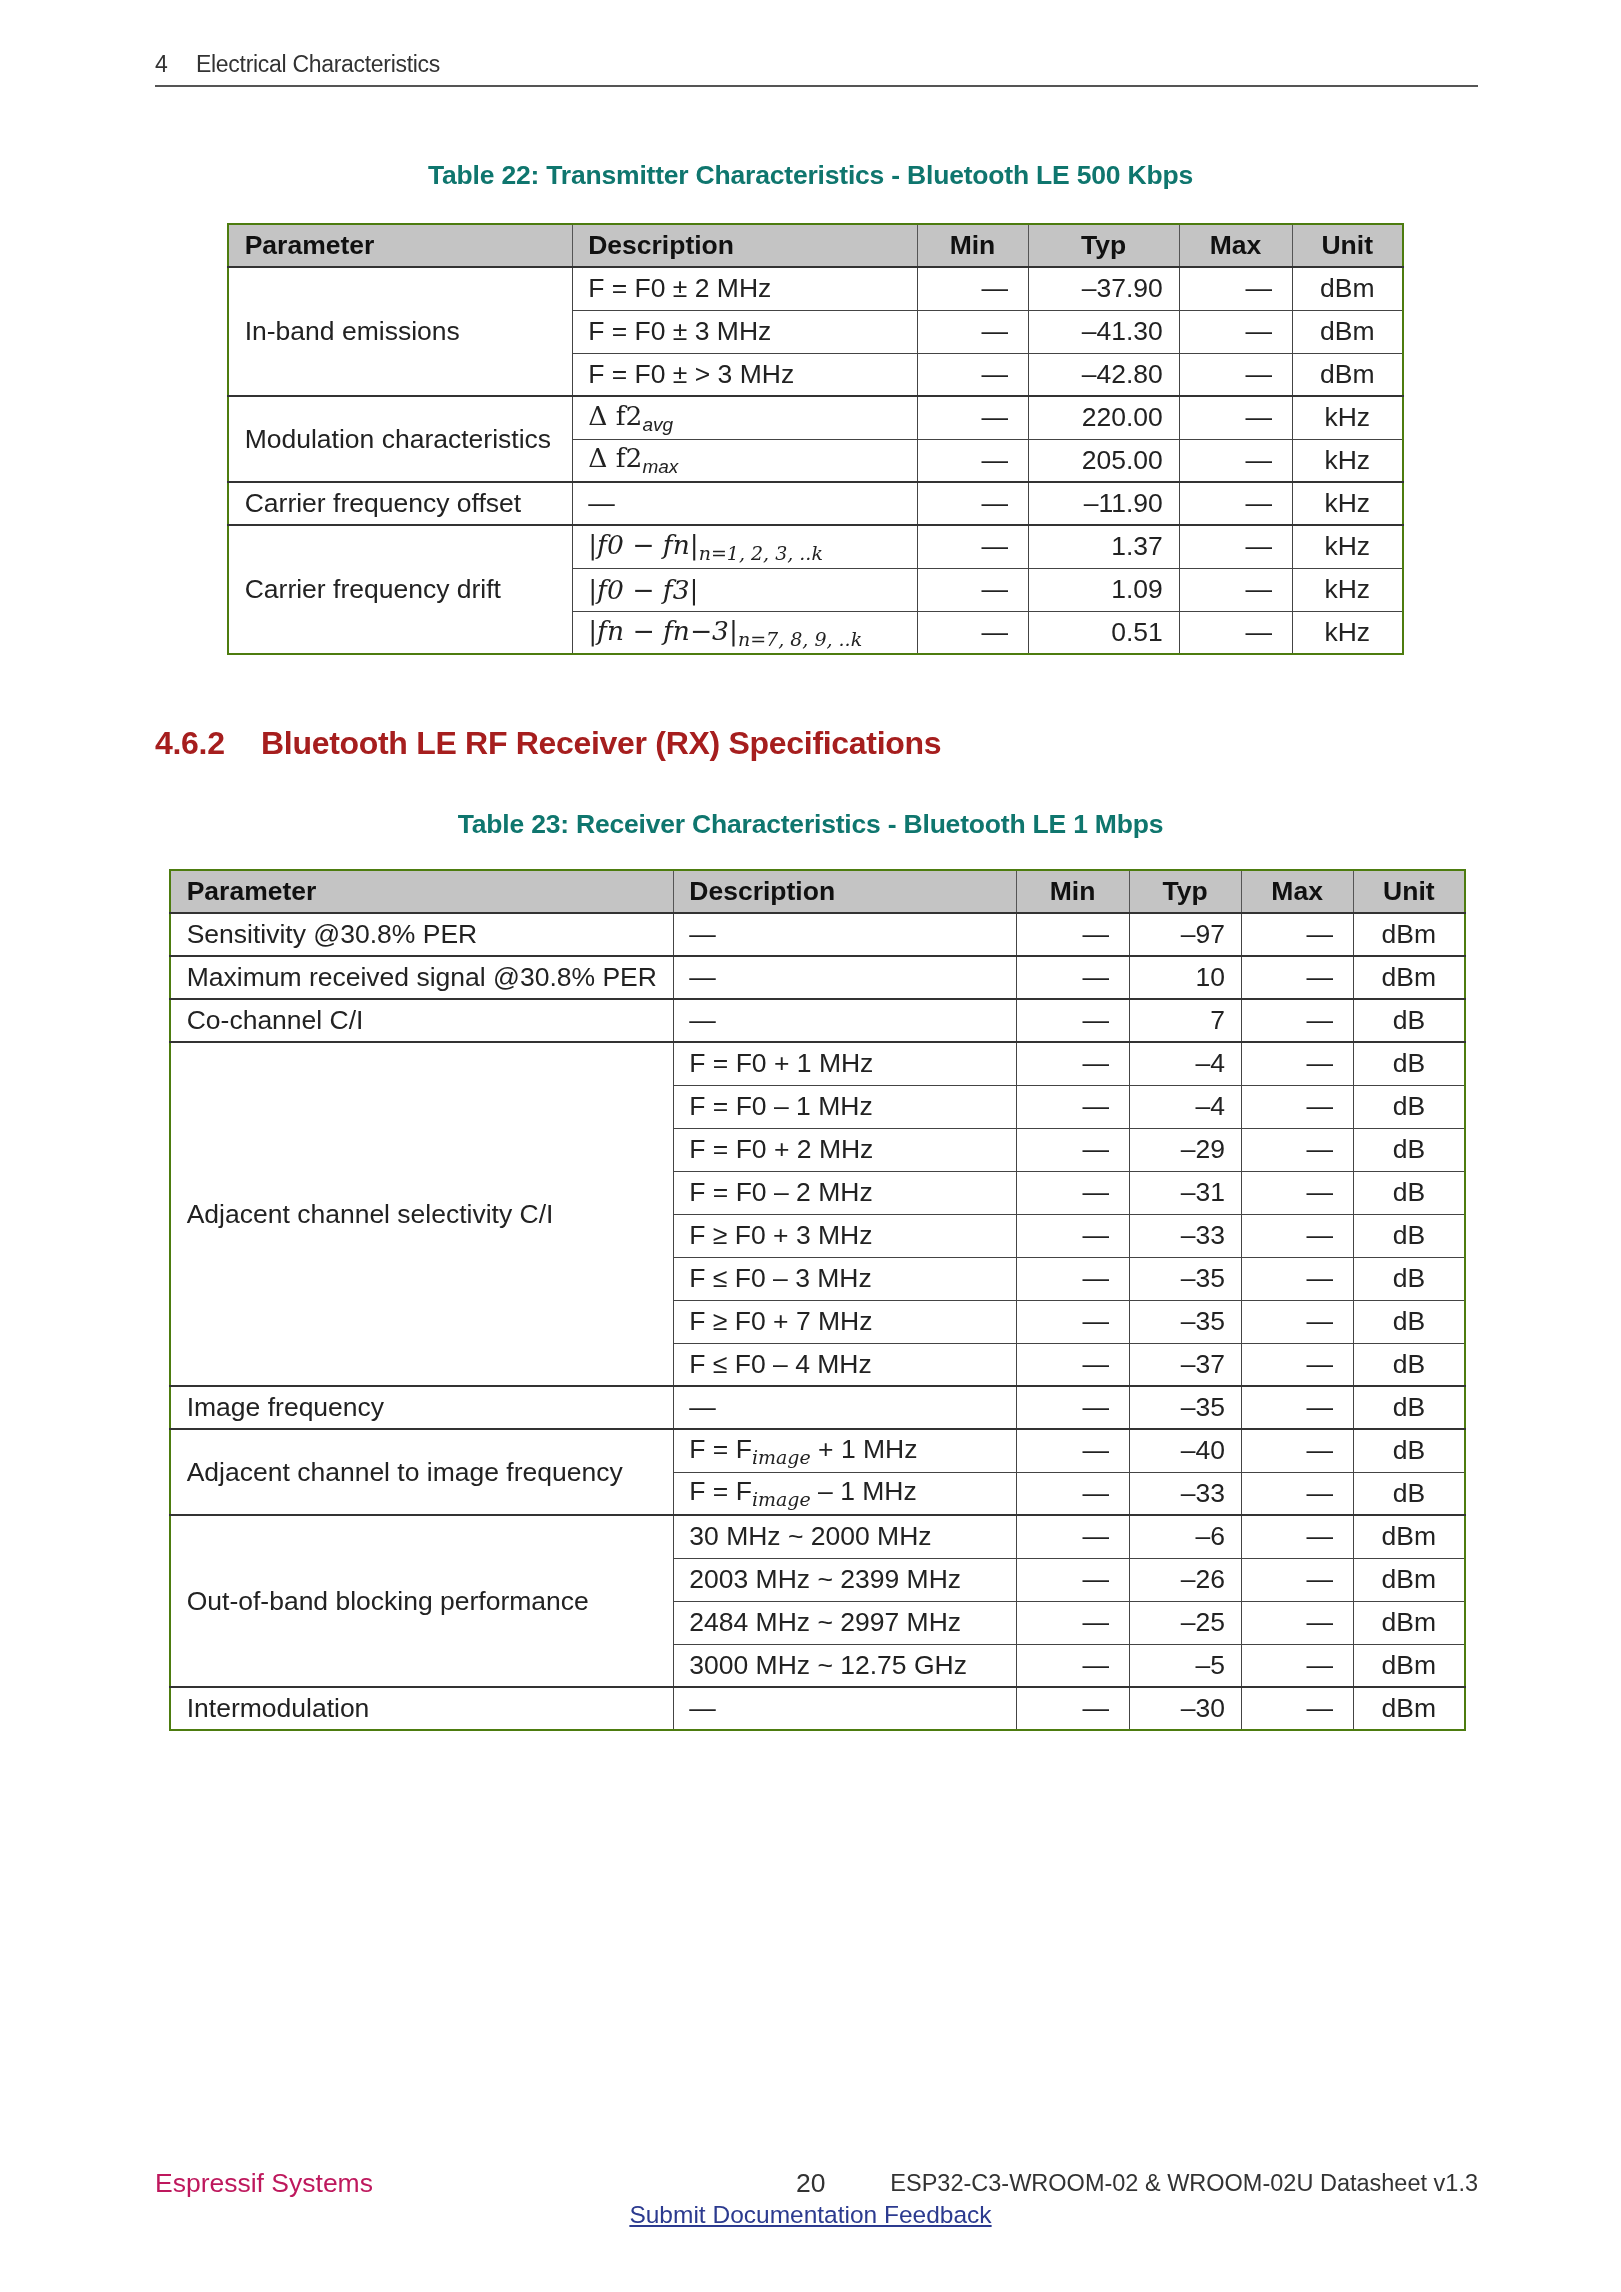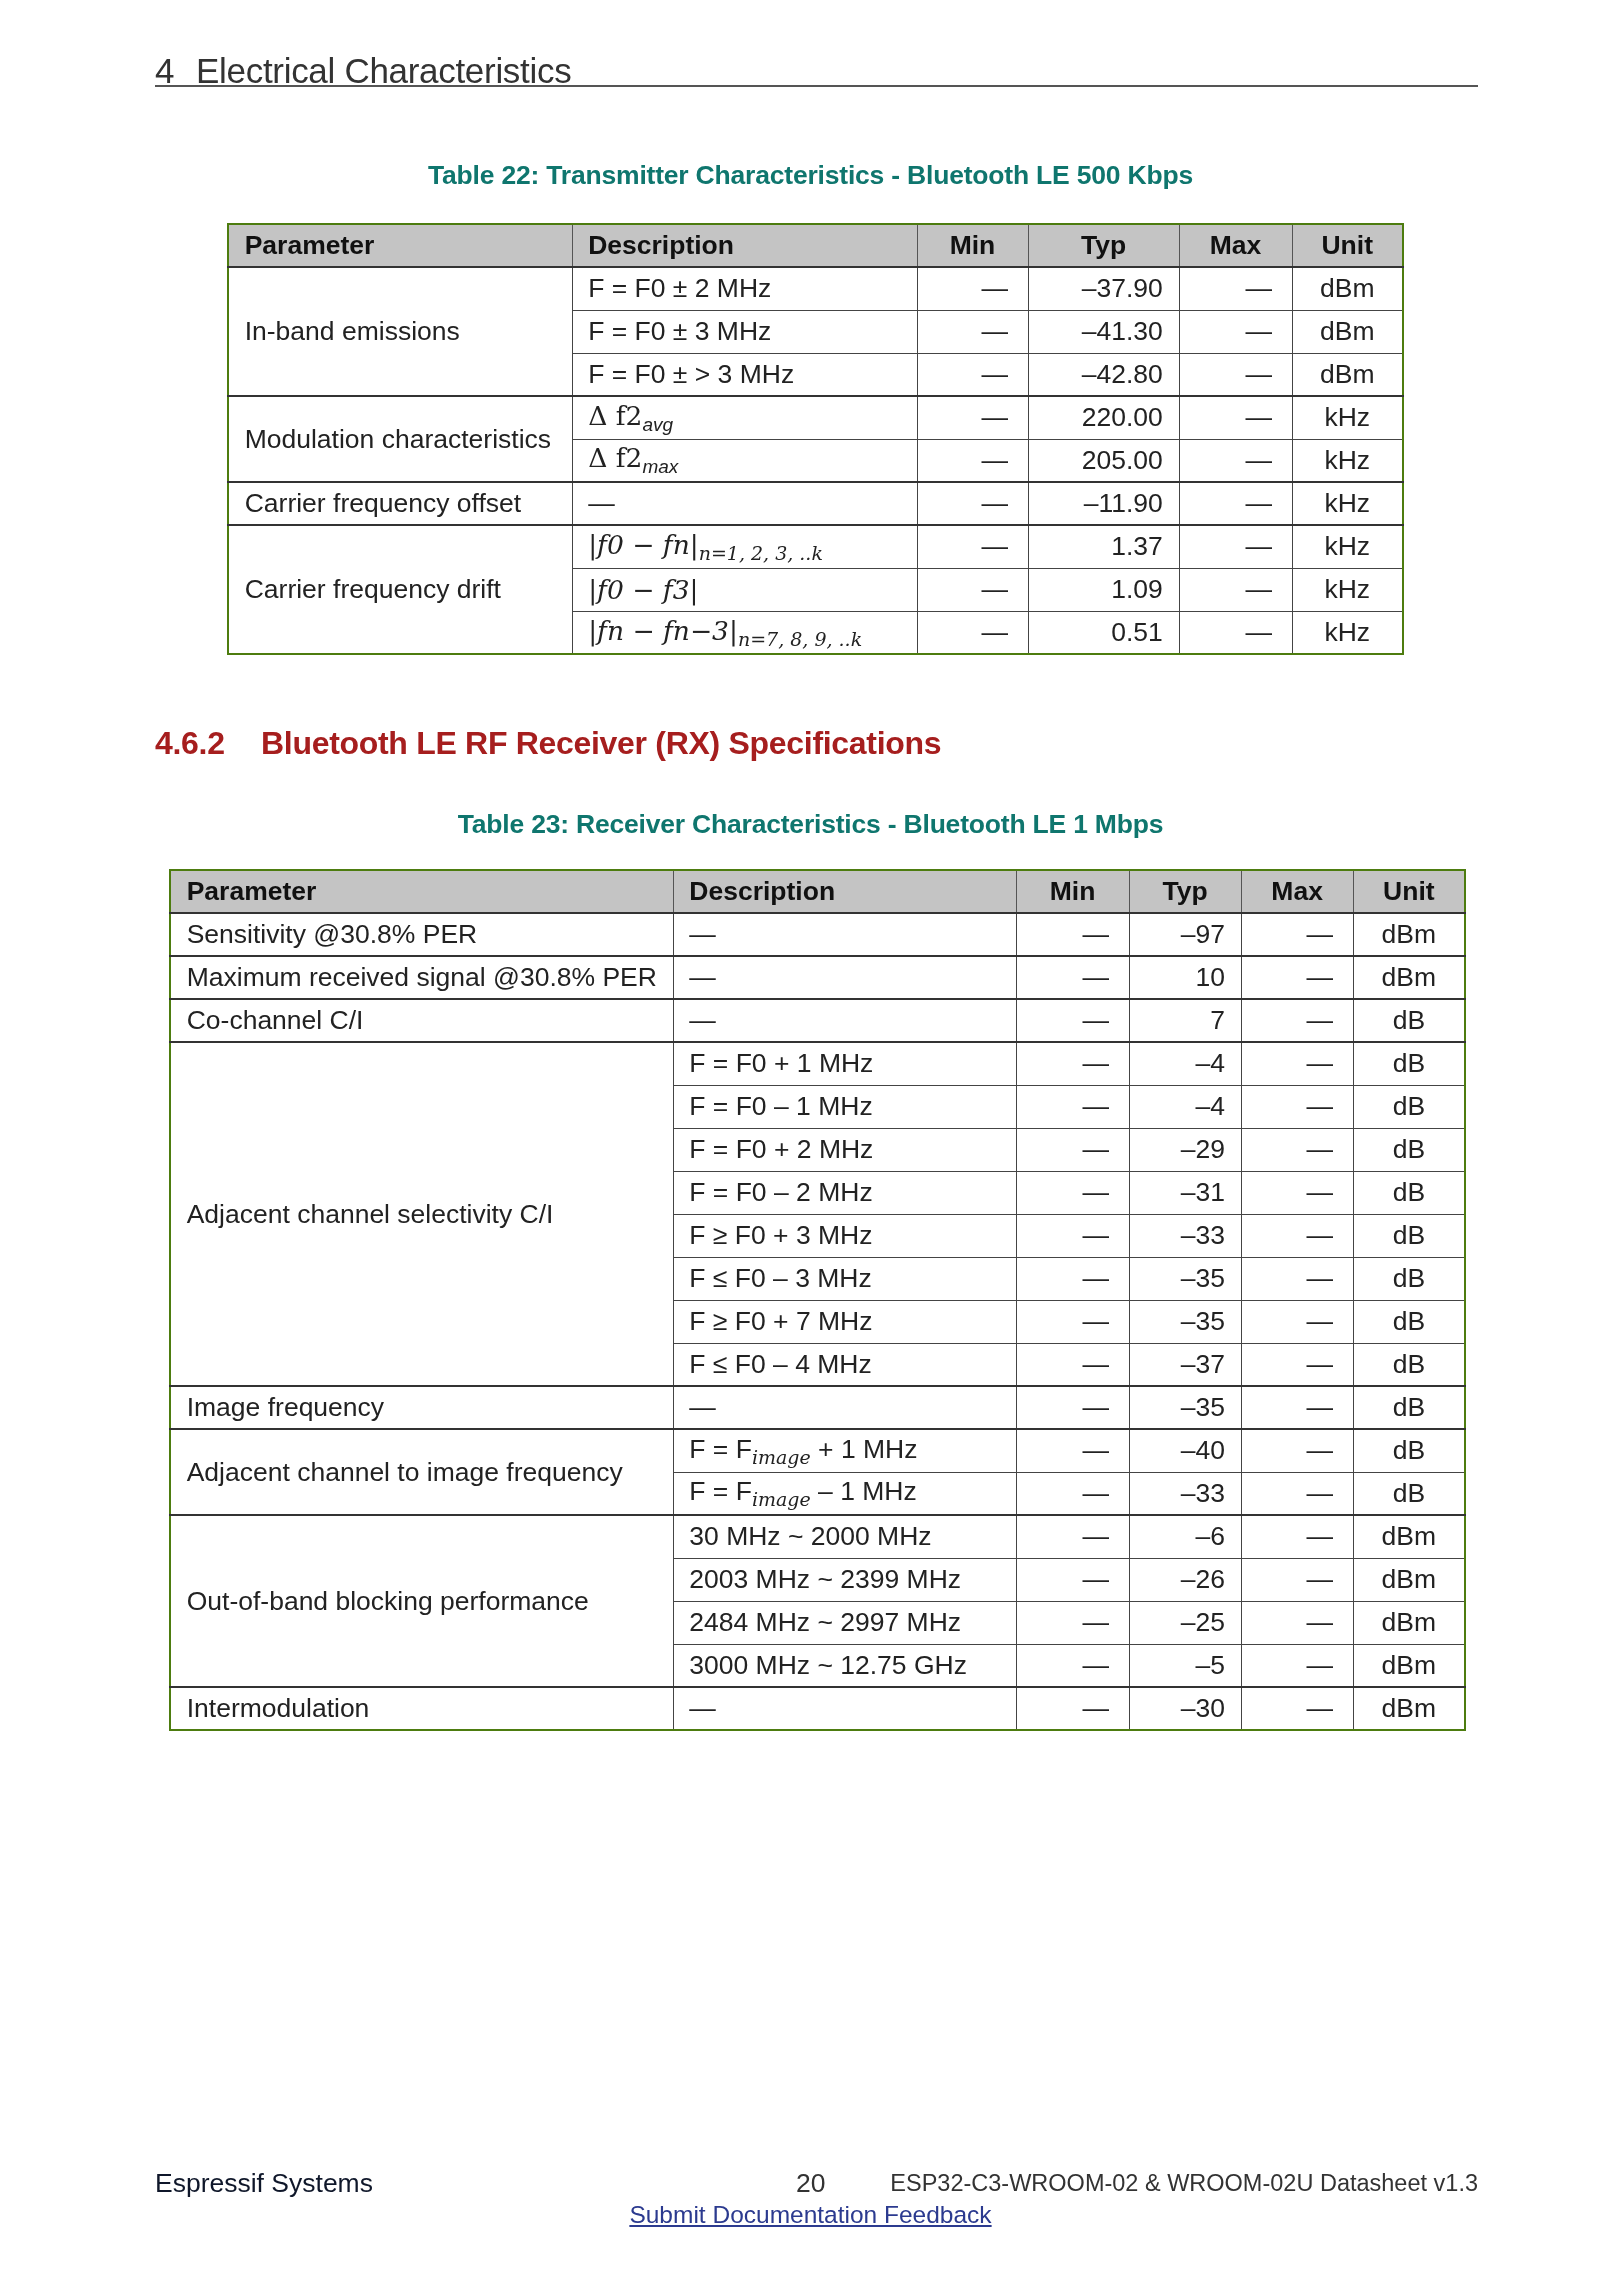--- a/index.html
+++ b/index.html
@@ -1,21 +1,21 @@
 <!DOCTYPE html>
 <html><head>
 <meta charset="utf-8">
 <style>
   * { box-sizing: border-box; margin: 0; padding: 0; }
   html, body { width: 1621px; height: 2293px; background: #ffffff; }
   body { position: relative; font-family: "Liberation Sans", sans-serif; color: #222; }
 
   .running-header {
     position: absolute; left: 155px; top: 51px; width: 1323px;
-    font-size: 35px; color: #333; letter-spacing: -0.3px;
+    font-size: 23px; color: #333; letter-spacing: -0.3px;
   }
   .running-header .num { display: inline-block; width: 41px; }
   .header-rule {
     position: absolute; left: 155px; top: 85px; width: 1323px; height: 2px; background: #555;
   }
 
   .caption {
     position: absolute; left: 0; width: 1621px; text-align: center;
     font-size: 26.5px; font-weight: bold; color: #0f766e; letter-spacing: -0.2px;
   }
@@ -44,21 +44,21 @@
   .col-min, .col-max { padding-right: 19.6px !important; }
   .col-typ { padding-right: 15.7px !important; }
 
   sub.sm { font-size: 19px; vertical-align: -5.9px; font-style: italic; }
   .math { font-family: "DejaVu Serif", serif; font-style: italic; }
   .math-up { font-family: "DejaVu Serif", serif; font-style: normal; }
 
   #t22 { left: 227px; top: 223px; }
   #t23 { left: 169px; top: 869px; }
 
-  .footer-left { position: absolute; left: 155px; top: 2168px; font-size: 26.5px; color: #0f172a; }
+  .footer-left { position: absolute; left: 155px; top: 2168px; font-size: 26.5px; color: #be185d; }
   .footer-page { position: absolute; left: 796px; top: 2168px; font-size: 26.5px; color: #333; }
   .footer-right { position: absolute; right: 143px; top: 2170px; font-size: 23.5px; color: #333; }
   .footer-link {
     position: absolute; left: 0; width: 1621px; top: 2201px; text-align: center;
     font-size: 24.5px; color: #2b3a8f; text-decoration: underline;
   }
 </style>
 </head>
 <body>
 

